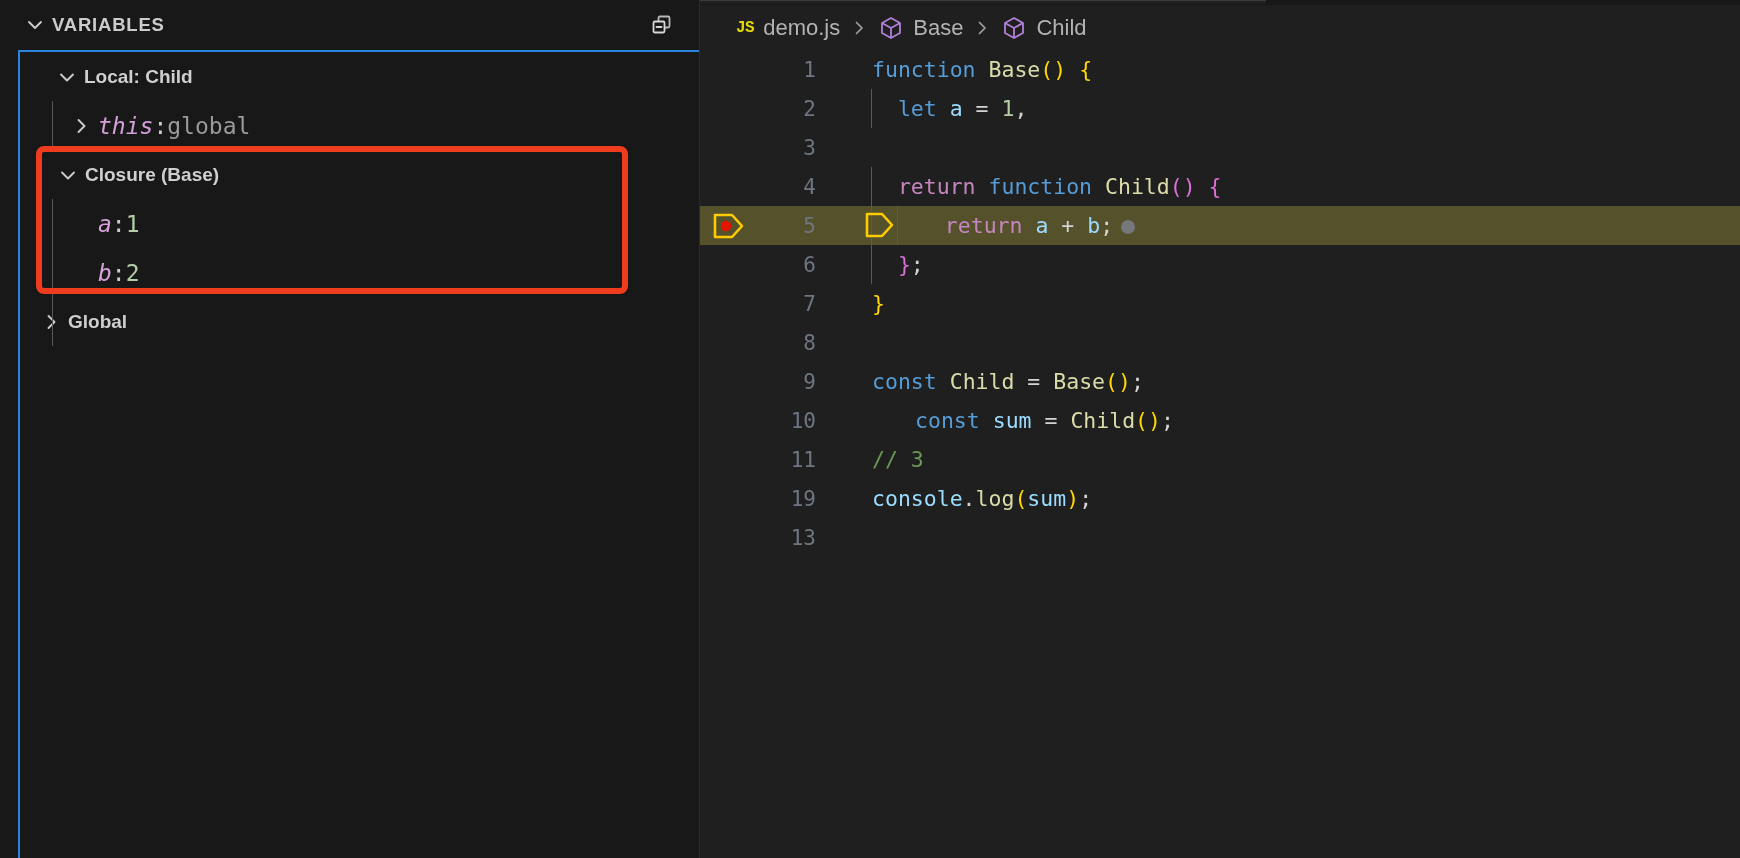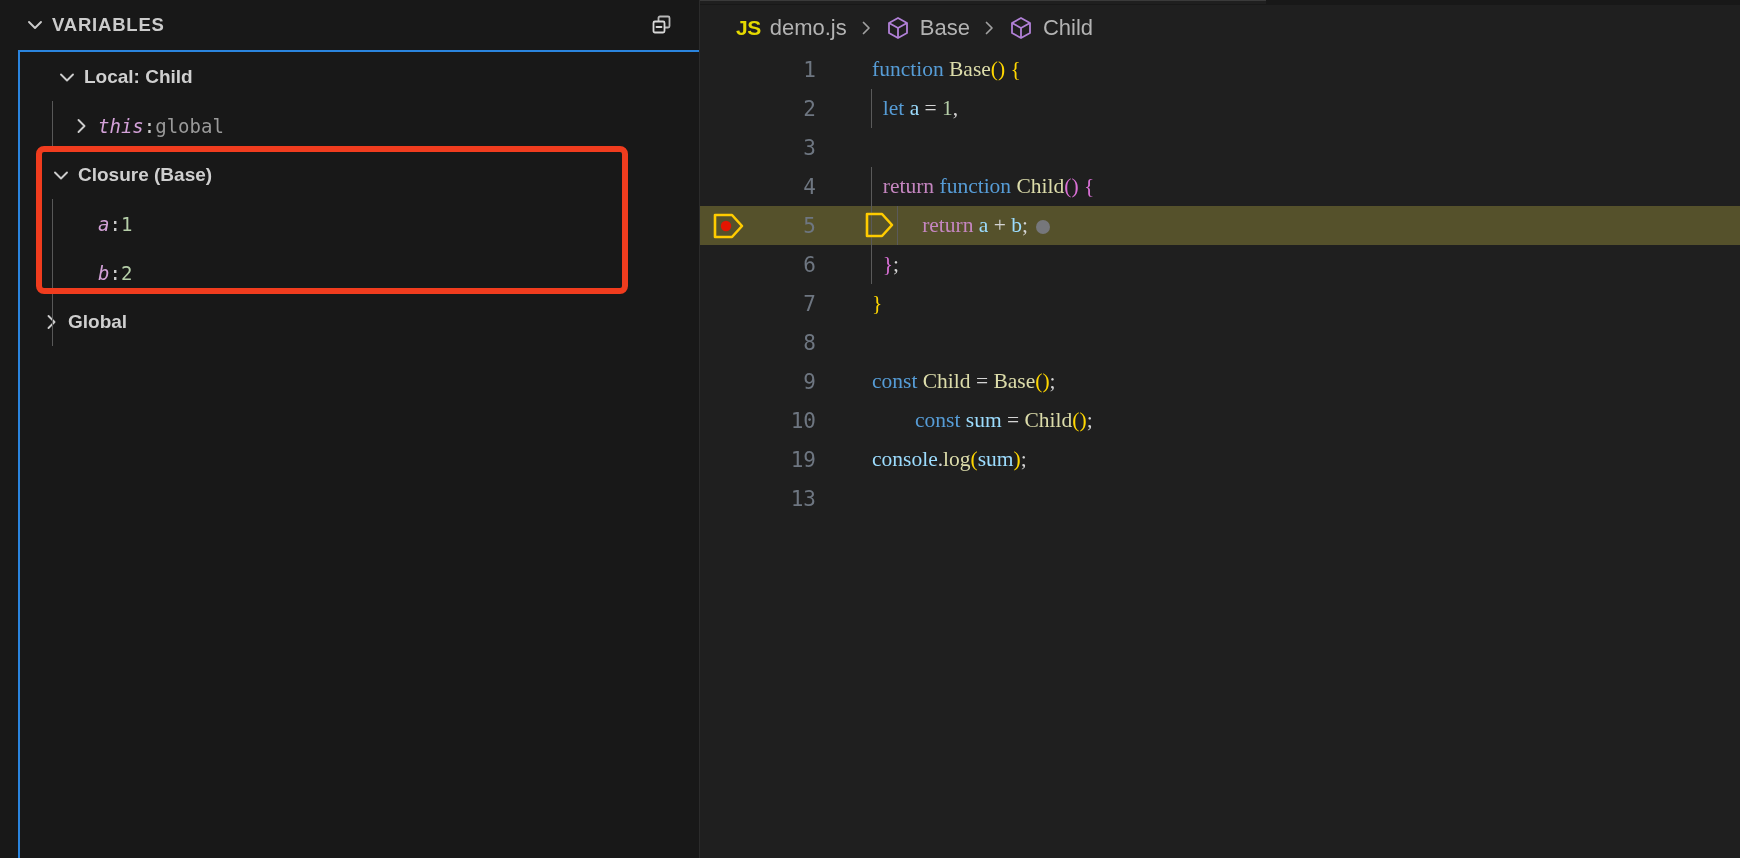--- a/index.html
+++ b/index.html
@@ -105,21 +105,21 @@
 
   .scope-label {
     font-family: "Liberation Sans", sans-serif;
     font-size: 19px;
     font-weight: bold;
     color: #cfcfcf;
   }
 
   .var-text {
     font-family: "DejaVu Sans Mono", "Liberation Mono", monospace;
-    font-size: 19px;
+    font-size: 23px;
   }
   .var-name   { color: #d3a1d8; font-style: italic; }
   .var-colon  { color: #cccccc; }
   .var-val-num { color: #b5cea8; }
   .var-val-obj { color: #9a9a9a; }
 
   
   .indent-guide {
     position: absolute;
     width: 1px;
@@ -178,23 +178,23 @@
     height: 45px;
     cursor: pointer;
   }
   .bc-icon {
     display: inline-flex;
     align-items: center;
     justify-content: center;
     margin-right: 9px;
   }
   .bc-js {
-    font-family: Liberation Sans, sans-serif;
+    font-family: Liberation Mono, monospace;
     font-weight: bold;
-    font-size: 21px;
+    font-size: 16px;
     color: #e5d900;
     letter-spacing: -0.5px;
   }
   .bc-label {
     font-family: "Liberation Sans", sans-serif;
     font-size: 22px;
     color: #b3b3b3;
   }
   .bc-sep {
     display: inline-flex;
@@ -242,21 +242,20 @@
     font-size: 21px;
     padding-right: 4px;
   }
   .ctext {
     position: relative;
     padding-left: 52px;
     flex: 1 1 auto;
     height: 39px;
     display: flex;
     align-items: center;
-    font-family: Liberation Serif, serif;
   }
 
   
   .cguide {
     position: absolute;
     top: 0;
     width: 1px;
     height: 39px;
     background: #5a5a5a;
   }
@@ -325,21 +324,21 @@
         <span class="arrow">
           <svg width="22" height="22" viewBox="0 0 22 22" aria-hidden="true">
             <path d="M8.5 5 L14.5 11 L8.5 17" fill="none" stroke="#cccccc" stroke-width="1.9" stroke-linecap="round" stroke-linejoin="round"></path>
           </svg>
         </span>
         <span class="var-text var-name">this</span>
         <span class="var-text var-colon">: </span>
         <span class="var-text var-val-obj">global</span>
       </div>
 
-      <div class="row" style="padding-left:24px;">
+      <div class="row" style="padding-left:31px;">
         <span class="arrow">
           <svg width="22" height="22" viewBox="0 0 22 22" aria-hidden="true">
             <path d="M5 8.5 L11 14.5 L17 8.5" fill="none" stroke="#cccccc" stroke-width="1.9" stroke-linecap="round" stroke-linejoin="round"></path>
           </svg>
         </span>
         <span class="scope-label">Closure (Base)</span>
       </div>
 
       <div class="row" style="padding-left:78px;">
         <span class="var-text var-name">a</span>
@@ -423,17 +422,18 @@
               <path d="M3 4 L20 4 L30 15 L20 26 L3 26 Z" fill="none" stroke="#ffcc00" stroke-width="2.6" stroke-linejoin="round"></path>
               <circle cx="14" cy="15" r="5.2" fill="#e51400"></circle>
             </svg></div><div class="lnum">5</div><div class="ctext"><div class="cguide" style="left: 51px;"></div><div class="cguide" style="left: 77px;"></div><span style="position: absolute; left: 44px; top: 4px; display: inline-flex;"><svg width="32" height="30" viewBox="0 0 32 30" aria-hidden="true">
                 <path d="M3 4 L18 4 L28 15 L18 26 L3 26 Z" fill="none" stroke="#ffcc00" stroke-width="2.6" stroke-linejoin="round"></path>
               </svg></span><span style="position: relative; margin-left: 34px;"><span class="t-op">   </span><span class="t-ctrl">return</span><span class="t-op"> </span><span class="t-var">a</span><span class="t-op"> + </span><span class="t-var">b</span><span class="t-op">;</span><span class="inline-bp-dot"></span></span></div></div>
         <div class="cline"><div class="glyph"></div><div class="lnum">6</div><div class="ctext"><div class="cguide" style="left: 51px;"></div><span style="position: relative;"><span class="t-op">  </span><span class="t-br2">}</span><span class="t-op">;</span></span></div></div>
         <div class="cline"><div class="glyph"></div><div class="lnum">7</div><div class="ctext"><span style="position: relative;"><span class="t-br1">}</span></span></div></div>
         <div class="cline"><div class="glyph"></div><div class="lnum">8</div><div class="ctext"><span style="position: relative;"></span></div></div>
         <div class="cline"><div class="glyph"></div><div class="lnum">9</div><div class="ctext"><span style="position: relative;"><span class="t-kw">const</span><span class="t-op"> </span><span class="t-fn">Child</span><span class="t-op"> = </span><span class="t-fn">Base</span><span class="t-br1">()</span><span class="t-op">;</span></span></div></div>
         <div class="cline"><div class="glyph"></div><div class="lnum">10</div><div class="ctext"><span style="position: relative; margin-left: 43px;"><span class="t-kw">const</span><span class="t-op"> </span><span class="t-var">sum</span><span class="t-op"> = </span><span class="t-fn">Child</span><span class="t-br1">()</span><span class="t-op">;</span></span></div></div>
+        <div class="cline"><div class="glyph"></div><div class="lnum">11</div><div class="ctext"><span style="position: relative;"><span class="t-cmt">// 3</span></span></div></div>
         <div class="cline"><div class="glyph"></div><div class="lnum">19</div><div class="ctext"><span style="position: relative;"><span class="t-var">console</span><span class="t-op">.</span><span class="t-fn">log</span><span class="t-br1">(</span><span class="t-var">sum</span><span class="t-br1">)</span><span class="t-op">;</span></span></div></div>
         <div class="cline"><div class="glyph"></div><div class="lnum">13</div><div class="ctext"><span style="position: relative;"></span></div></div>
       </div>
   </div>
 </div>
 
 </body></html>

